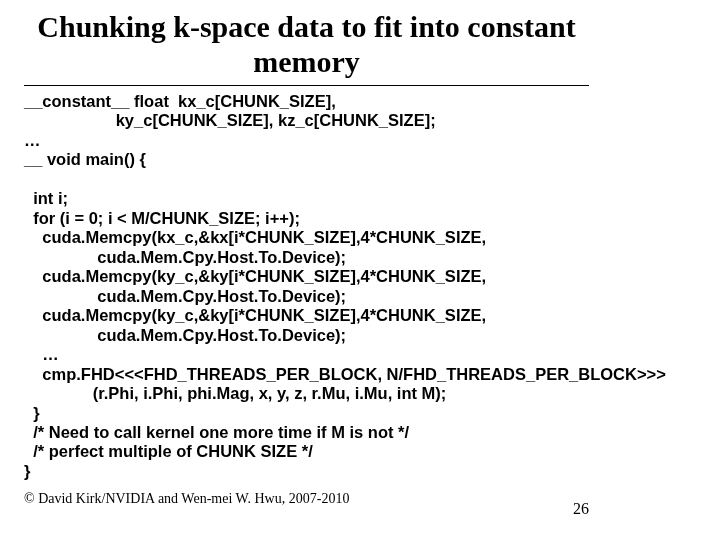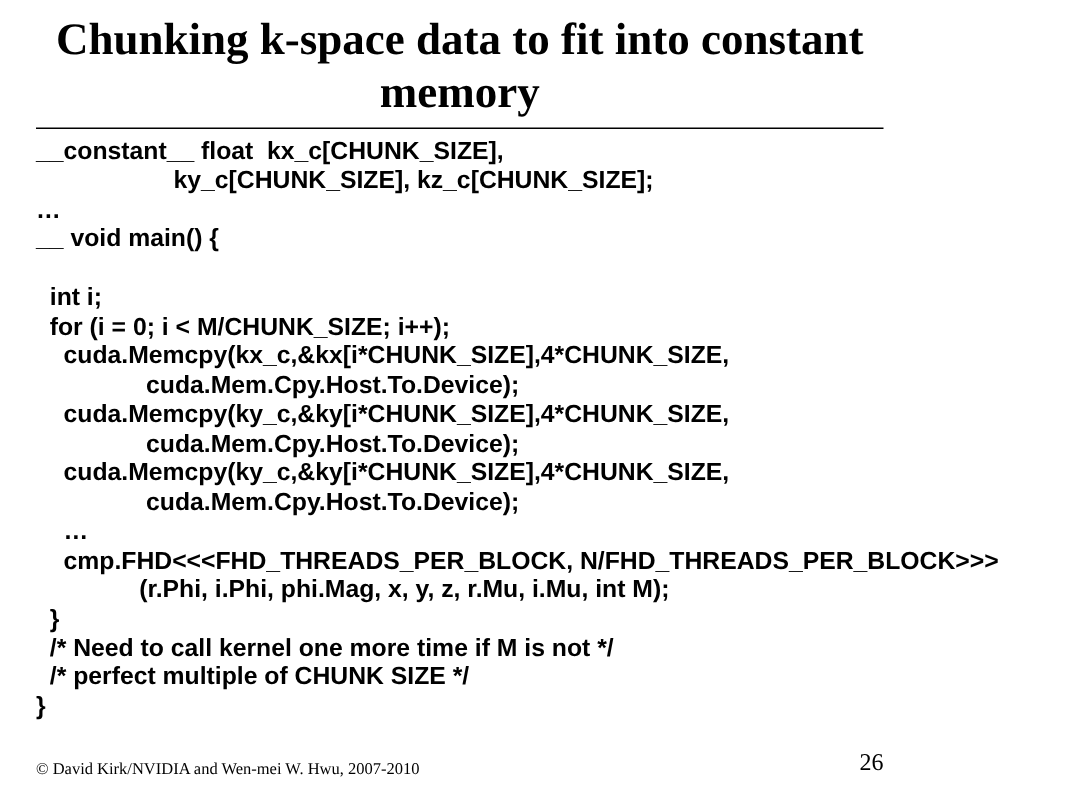--- a/index.html
+++ b/index.html
@@ -33,22 +33,22 @@
   .code {
     font-family: Liberation Sans, sans-serif;
     font-size: 16.5px;
     font-weight: bold;
     white-space: pre;
     line-height: 1.18;
   }
   .footer {
     position: absolute;
     left: 24px;
-    bottom: 20px;
-    font-size: 11px;
+    bottom: 32px;
+    font-size: 14px;
     font-family: "Times New Roman", Times, serif;
     color: #000;
     line-height: 1.2;
   }
   .pagenum {
     position: absolute;
     right: 24px;
     bottom: 22px;
     font-size: 16px;
     font-family: "Times New Roman", Times, serif;

